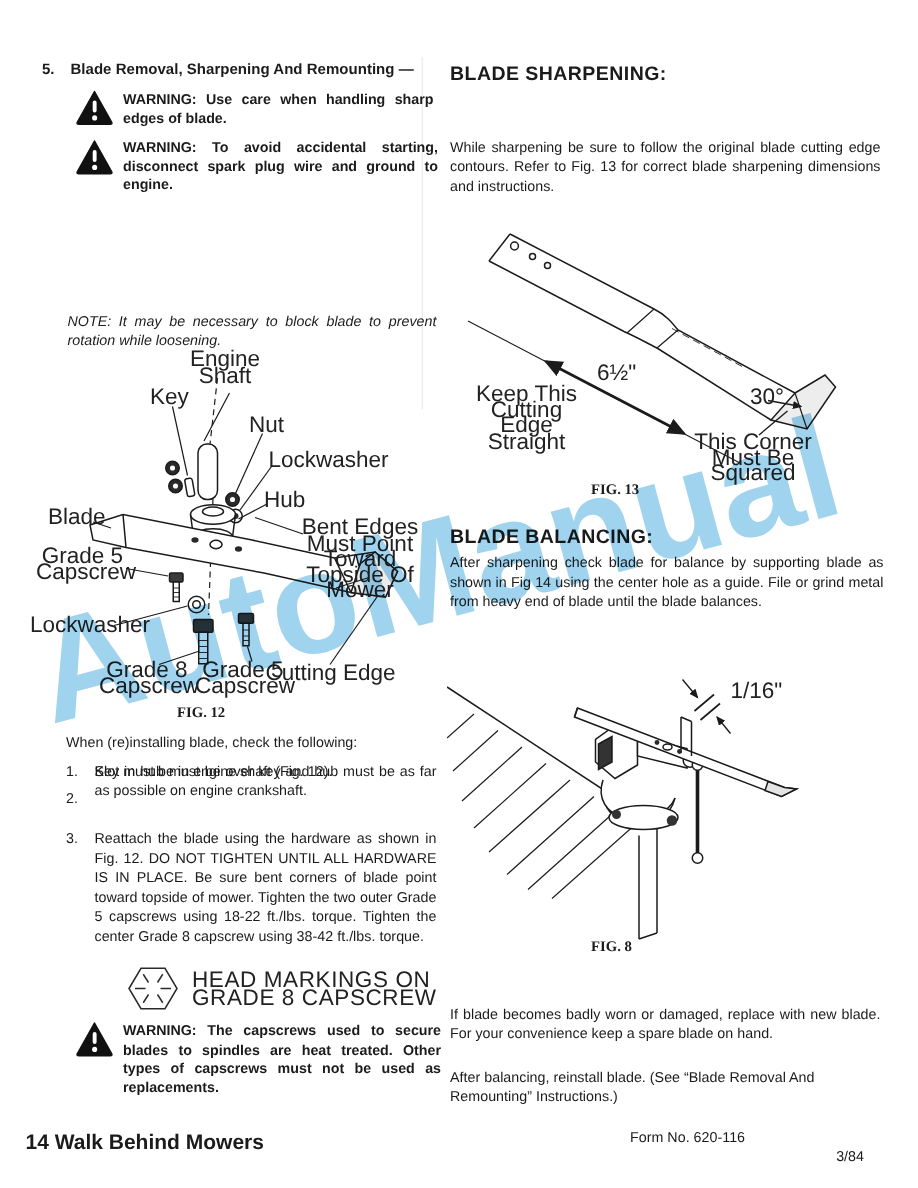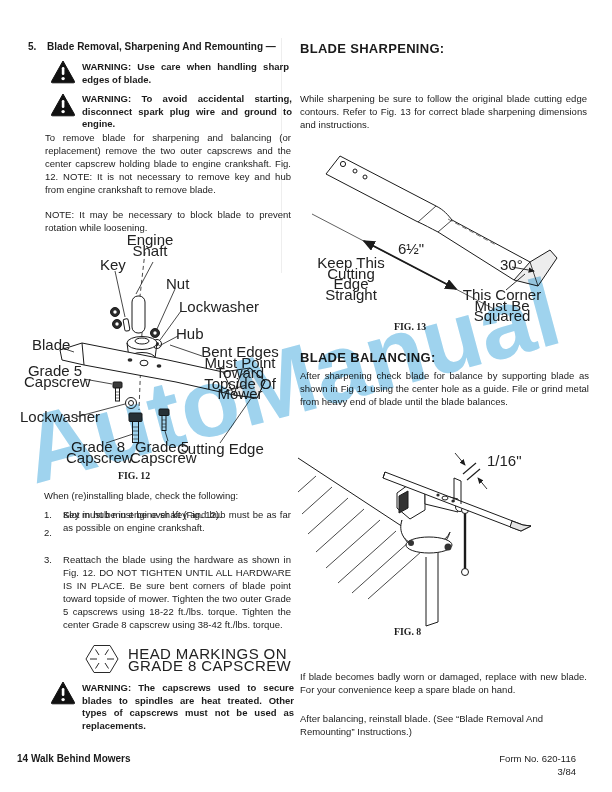--- a/index.html
+++ b/index.html
@@ -43,22 +43,21 @@
 
   <div class="abs" style="left:50px;top:93px;width:26px;height:24px;">
     <svg width="26" height="24" viewBox="0 0 26 24">
         <path d="M13 1 L24.5 21.5 Q25 22.8 23.5 22.8 L2.5 22.8 Q1 22.8 1.5 21.5 Z" fill="#111" stroke="#111" stroke-linejoin="round"></path>
         <rect x="11.8" y="7" width="2.6" height="8" rx="1.3" fill="#fff"></rect>
         <circle cx="13.1" cy="18.6" r="1.7" fill="#fff"></circle>
       </svg>
   </div>
   <div class="abs warn-text just" style="left:82px;top:93px;width:210px;">WARNING: To avoid accidental starting, disconnect spark plug wire and ground to engine.</div>
 
-  <div class="abs body-text just" style="left:45px;top:131px;width:246px;">To remove blade for sharpening and balancing (or replacement) remove the two outer capscrews and the center capscrew holding blade to engine crankshaft. Fig. 12. NOTE: It is not necessary to remove key and hub from engine crankshaft to remove blade.</div>
-  <div class="abs body-text just" style="left:45px;top:208px;width:246px;">NOTE: It may be necessary to block blade to prevent rotation while loosening.</div>
+  <div class="abs body-text just" style="left:45px;top:208px;width:246px;font-style:italic;">NOTE: It may be necessary to block blade to prevent rotation while loosening.</div>
 
   <div class="abs" style="left:18px;top:232px;width:272px;height:252px;">
     <svg class="art abs" style="left:0;top:0;" width="272" height="252" viewBox="0 0 272 252">
       <g stroke="#1b1b1b" fill="none" stroke-width="1">
 
         <line x1="127" y1="20" x2="122" y2="64" stroke-dasharray="4,3" stroke-width="0.8"></line>
         <line x1="124" y1="100" x2="121" y2="178" stroke-dasharray="4,3" stroke-width="0.8"></line>
 
         <rect x="114" y="64" width="13" height="37" rx="6" fill="#fff"></rect>
 
@@ -172,21 +171,21 @@
 
   <div class="abs" style="left:50px;top:681px;width:26px;height:24px;">
     <svg width="26" height="24" viewBox="0 0 26 24">
         <path d="M13 1 L24.5 21.5 Q25 22.8 23.5 22.8 L2.5 22.8 Q1 22.8 1.5 21.5 Z" fill="#111" stroke="#111" stroke-linejoin="round"></path>
         <rect x="11.8" y="7" width="2.6" height="8" rx="1.3" fill="#fff"></rect>
         <circle cx="13.1" cy="18.6" r="1.7" fill="#fff"></circle>
       </svg>
   </div>
   <div class="abs warn-text just" style="left:82px;top:682px;width:212px;">WARNING: The capscrews used to secure blades to spindles are heat treated. Other types of capscrews must not be used as replacements.</div>
 
-  <div class="abs b" style="left:17px;top:753px;font-size:10px;">14 Walk Behind Mowers</div>
+  <div class="abs b" style="left:17px;top:753px;font-size:14px;">14 Walk Behind Mowers</div>
 
   <div class="abs sec-head" style="left:300px;top:41px;">BLADE SHARPENING:</div>
   <div class="abs body-text just" style="left:300px;top:92px;width:287px;">While sharpening be sure to follow the original blade cutting edge contours. Refer to Fig. 13 for correct blade sharpening dimensions and instructions.</div>
 
   <div class="abs" style="left:298px;top:140px;width:292px;height:196px;">
     <svg class="art abs" style="left:0;top:0;" width="292" height="196" viewBox="0 0 292 196">
       <defs>
         <marker id="ah13" markerWidth="8" markerHeight="8" refX="6" refY="3" orient="auto-start-reverse">
             <path d="M0,0 L7,3 L0,6 Z" fill="#1b1b1b"></path>
           </marker>
@@ -281,18 +280,18 @@
         <line x1="189" y1="53" x2="180" y2="42" stroke-width="0.9" marker-end="url(#ah14)"></line>
       </g>
     </svg>
     <div class="abs fig-label" style="left:189px;top:20px;">1/16"</div>
     <div class="abs fig-cap" style="left:96px;top:190px;width:100px;">FIG. 8</div>
   </div>
 
   <div class="abs body-text just" style="left:300px;top:670px;width:287px;">If blade becomes badly worn or damaged, replace with new blade. For your convenience keep a spare blade on hand.</div>
   <div class="abs body-text" style="left:300px;top:712px;width:287px;">After balancing, reinstall blade. (See “Blade Removal And Remounting” Instructions.)</div>
 
-  <div class="abs body-text" style="left:420px;top:752px;width:156px;text-align:right;">Form No. 620-116</div>
+  <div class="abs body-text" style="left:420px;top:752px;width:156px;">Form No. 620-116</div>
   <div class="abs body-text" style="left:420px;top:765px;width:156px;text-align:right;">3/84</div>
 
   <div class="abs watermark" style="left:26px;top:404px;">AutoManual</div>
 
 </div>
 
 </body></html>

